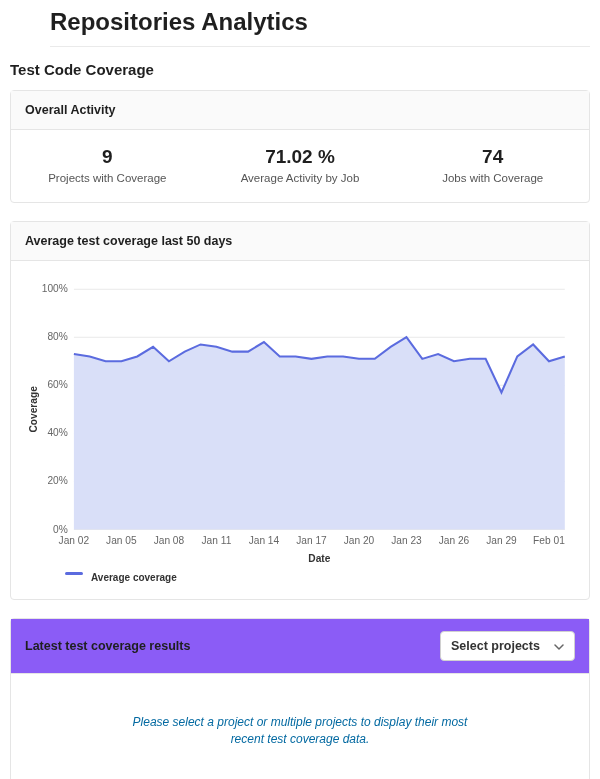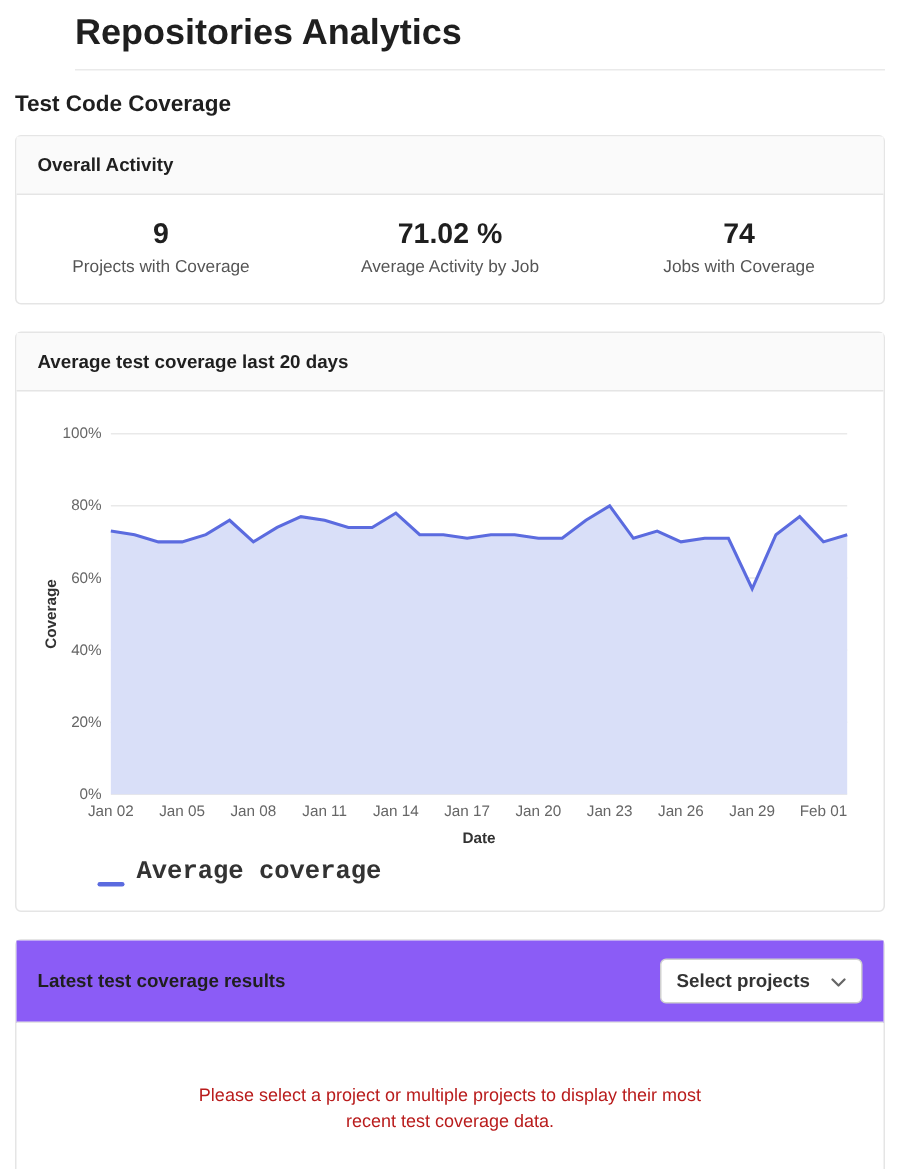--- a/index.html
+++ b/index.html
@@ -61,27 +61,26 @@
   }
   .chart-wrap {
     padding: 20px 14px 12px 14px;
   }
   .chart-svg { display: block; width: 100%; }
   .axis-label { font-size: 10px; fill: #666; }
   .grid-line { stroke: #e9e9e9; stroke-width: 1; }
   .axis-title { font-size: 10px; font-weight: 700; fill: #333; }
   .legend {
     display: flex;
-    align-items: flex-end;
+    align-items: flex-start;
     gap: 8px;
     padding: 6px 0 4px 40px;
-    font-size: 17px;
+    font-size: 10px;
     font-weight: 700;
     color: #333;
-    font-family: Liberation Mono, monospace;
   }
   .legend-swatch {
     width: 18px; height: 3px; border-radius: 2px;
   }
   .select-btn {
     display: flex;
     align-items: center;
     justify-content: space-between;
     border: 1px solid #d0d0d0;
     border-radius: 4px;
@@ -99,24 +98,25 @@
     text-align: center;
     padding: 40px 40px 48px 40px;
   }
   .empty-title {
     font-size: 15px;
     font-weight: 700;
     margin-bottom: 8px;
   }
   .empty-sub {
     font-size: 12px;
-    color: #b91c1c;
+    color: #0369a1;
     max-width: 360px;
     margin: 0 auto;
     line-height: 1.4;
+    font-style: italic;
   }
 </style>
 </head>
 <body>
 
 <h1 class="page-title">Repositories Analytics</h1>
 <h2 class="section-title">Test Code Coverage</h2>
 
 <div class="panel">
   <div class="panel-header">Overall Activity</div>
@@ -130,21 +130,21 @@
         <div class="stat-label">Average Activity by Job</div>
       </div>
       <div class="stat">
         <div class="stat-value">74</div>
         <div class="stat-label">Jobs with Coverage</div>
       </div>
     </div>
 </div>
 
 <div class="panel">
-  <div class="panel-header">Average test coverage last 20 days</div>
+  <div class="panel-header">Average test coverage last 50 days</div>
   <div class="chart-wrap">
     <svg id="chart-svg" class="chart-svg" viewBox="0 0 540 280">
         <line class="grid-line" x1="48" x2="530" y1="244" y2="244"></line>
         <text class="axis-label" x="42" y="247" text-anchor="end">0%</text>
         <line class="grid-line" x1="48" x2="530" y1="196.8" y2="196.8"></line>
         <text class="axis-label" x="42" y="199.8" text-anchor="end">20%</text>
         <line class="grid-line" x1="48" x2="530" y1="149.6" y2="149.6"></line>
         <text class="axis-label" x="42" y="152.6" text-anchor="end">40%</text>
         <line class="grid-line" x1="48" x2="530" y1="102.4" y2="102.4"></line>
         <text class="axis-label" x="42" y="105.4" text-anchor="end">60%</text>

